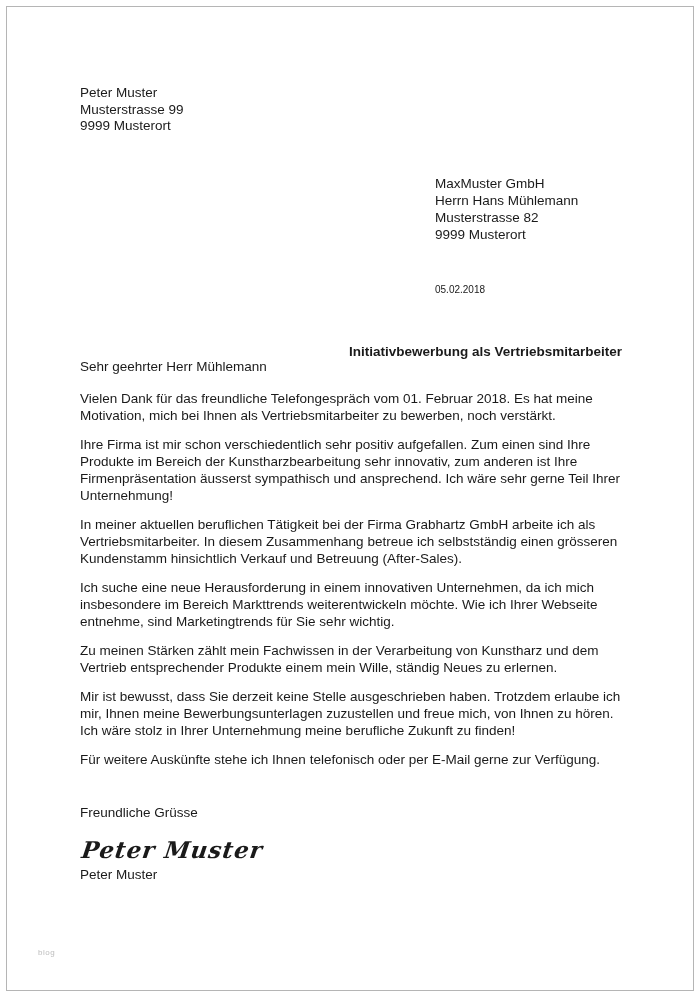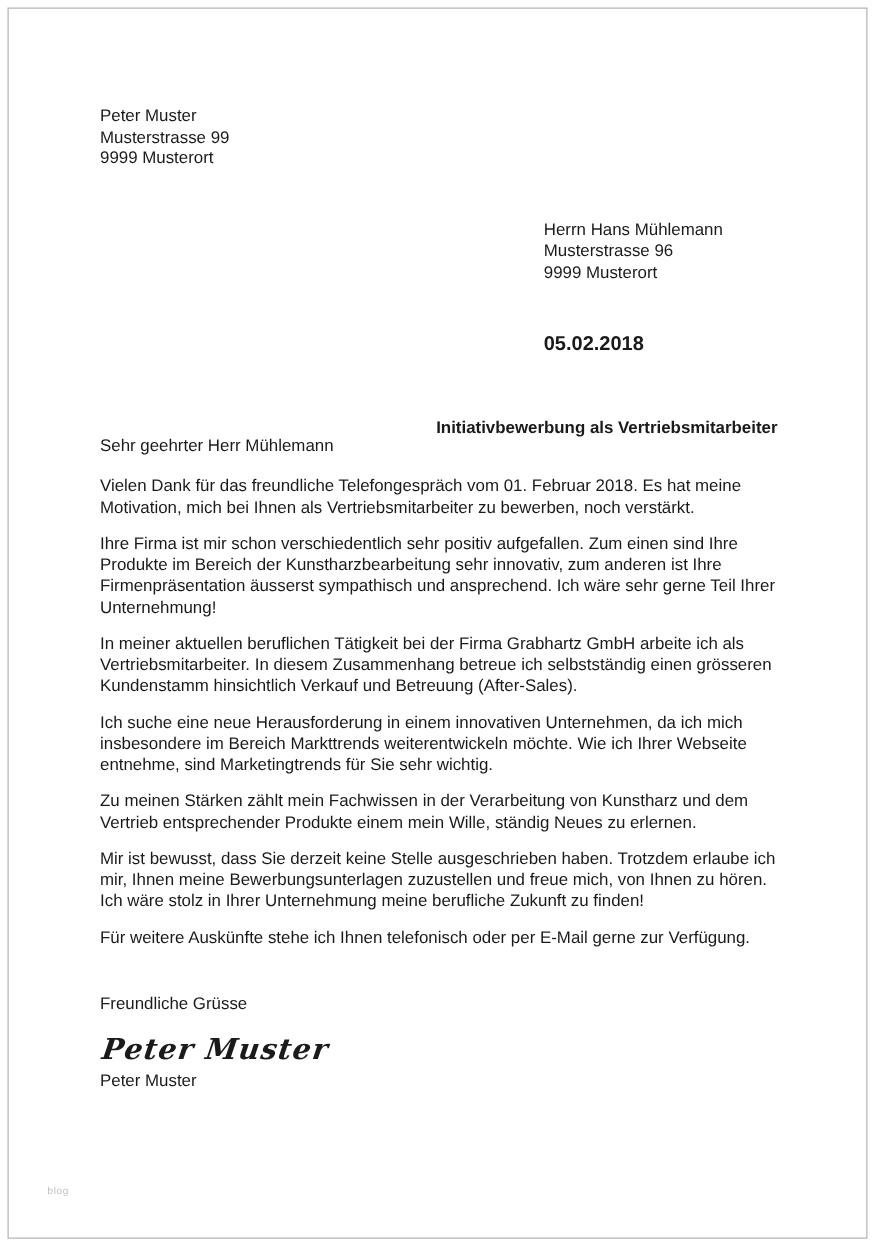--- a/index.html
+++ b/index.html
@@ -39,22 +39,21 @@
     margin-top: 85px;
   }
   .recipient-block {
     margin-top: 40px;
     margin-left: 355px;
     line-height: 17px;
   }
   .date-line {
     margin-top: 41px;
     margin-left: 355px;
-    font-size: 16px;
-    font-weight: bold;
+    font-size: 10px;
   }
   .subject-line {
     margin-top: 49px;
     font-size: 13.5px;
     font-weight: bold;
     text-align: right;
   }
   .salutation {
     font-size: 13.5px;
   }
@@ -100,22 +99,23 @@
 
 <div class="content">
 
   <div class="address-block sender-block">
     <div>Peter Muster</div>
     <div>Musterstrasse 99</div>
     <div>9999 Musterort</div>
   </div>
 
   <div class="address-block recipient-block">
+    <div>MaxMuster GmbH</div>
     <div>Herrn Hans Mühlemann</div>
-    <div>Musterstrasse 96</div>
+    <div>Musterstrasse 82</div>
     <div>9999 Musterort</div>
   </div>
 
   <div class="date-line">05.02.2018</div>
 
   <div class="subject-line">Initiativbewerbung als Vertriebsmitarbeiter</div>
 
   <div class="salutation">Sehr geehrter Herr Mühlemann</div>
 
   <div class="body-paragraphs">

